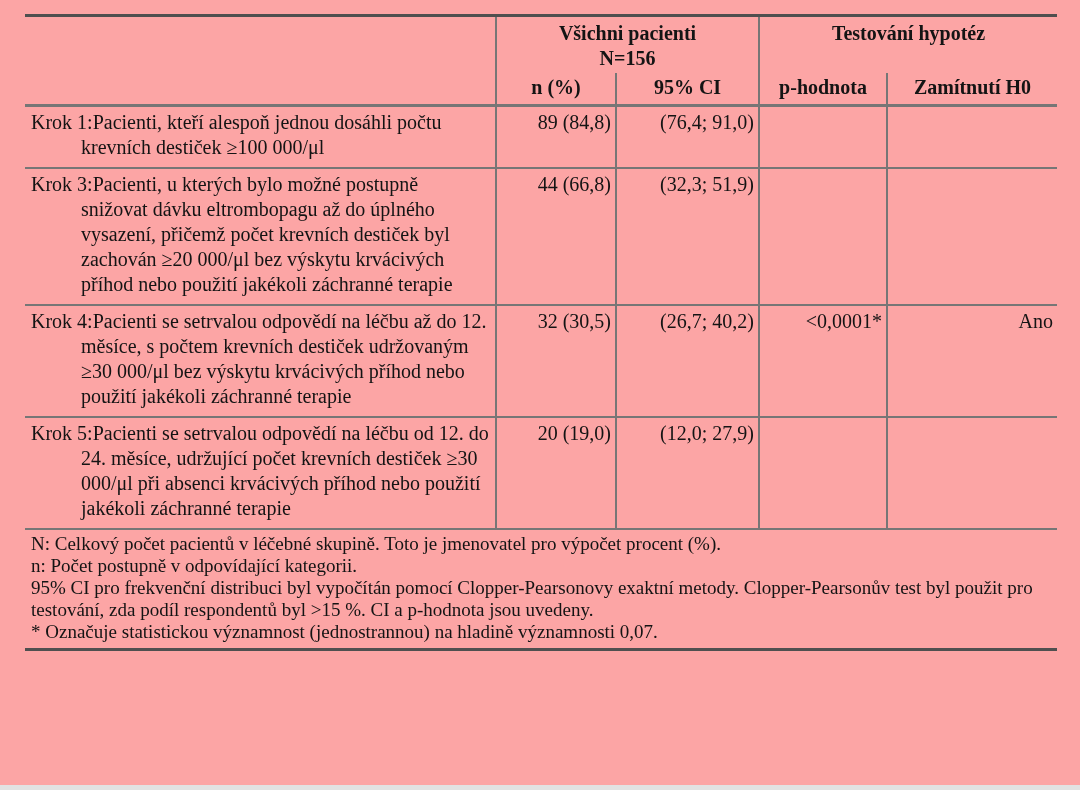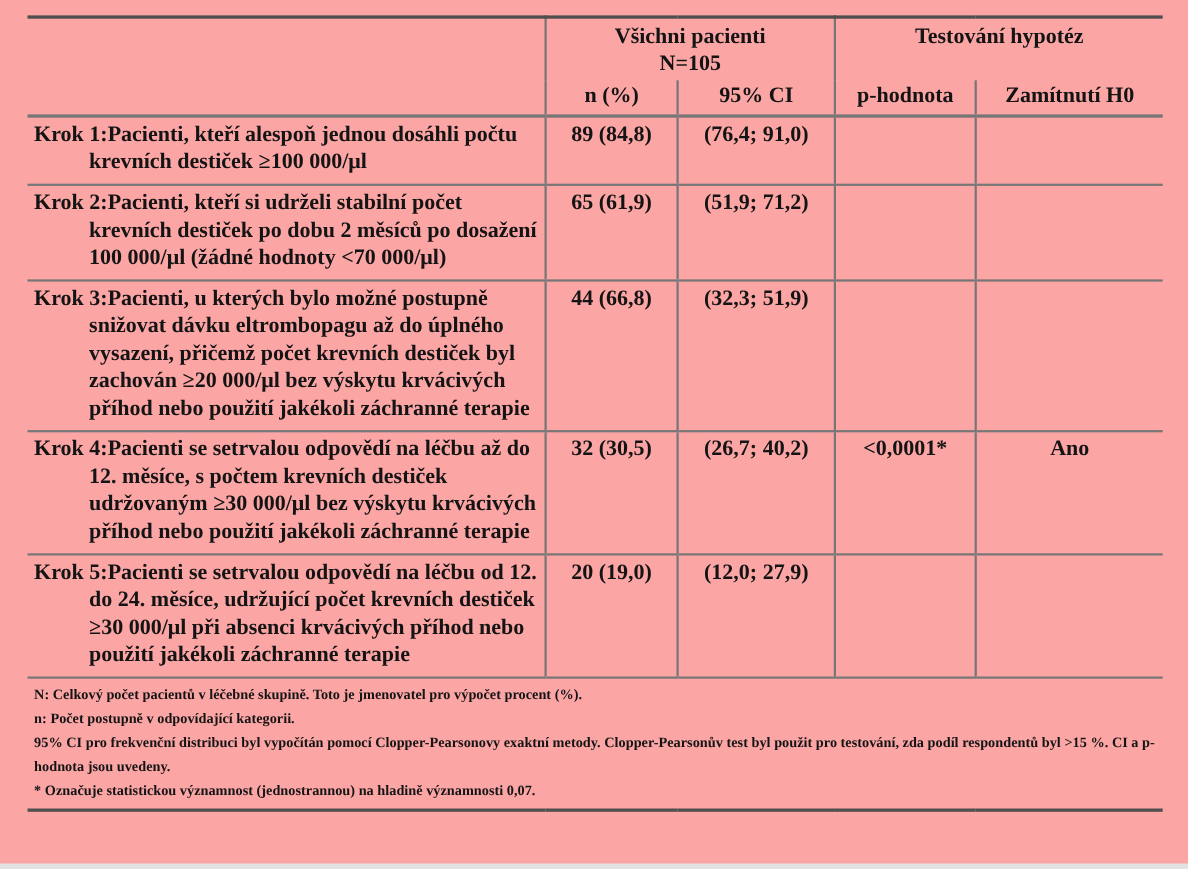--- a/index.html
+++ b/index.html
@@ -13,38 +13,38 @@
   }
   .doc { position: relative; width: 1080px; height: 790px; background: #fca5a5; }
 
   table.results {
     position: absolute; left: 25px; top: 14px; width: 1032px;
     border-collapse: collapse; table-layout: fixed;
     border-top: 3px solid #4f4f4f;
     border-bottom: 3px solid #4f4f4f;
     font-size: 20px; line-height: 25px;
   }
-  th, td { font-weight: bold; vertical-align: top; padding: 2px 4px; }
+  th, td { font-weight: normal; vertical-align: top; padding: 2px 4px; }
 
   
   .vl  { border-left: 2px solid #767676; }
 
   
   thead th { font-weight: bold; text-align: center; }
   tr.hdr1 th { padding-top: 4px; line-height: 25px; }
   tr.hdr2 th { border-bottom: 3px solid #767676; padding-bottom: 4px; }
 
   
   tbody td { border-bottom: 2.5px solid #767676; }
   td.desc { padding: 3px 6px 7px 56px; text-indent: -50px; }
-  td.val  { text-align: center; padding-top: 3px; }
+  td.val  { text-align: right; padding-top: 3px; }
 
   
   tfoot td { padding: 3px 6px 5px 6px; }
-  .footnote { font-size: 13px; line-height: 22px; text-indent: 0; }
+  .footnote { font-size: 19px; line-height: 22px; text-indent: 0; }
 
   .bottom-strip {
     position: absolute; left: 0; bottom: 0;
     width: 1080px; height: 5px;
     background: #e2e2e2;
   }
 </style>
 </head>
 <body>
 
@@ -57,47 +57,40 @@
       <col style="width:143px">
       <col style="width:128px">
       <col style="width:170px">
     </colgroup>
 
     <thead>
       <tr class="hdr1">
         <th></th>
         <th class="vl" colspan="2">
             <div>Všichni pacienti</div>
-            <div>N=105</div>
+            <div>N=156</div>
           </th>
         <th class="vl" colspan="2">
             <div>Testování hypotéz</div>
           </th>
       </tr>
       <tr class="hdr2">
         <th></th>
         <th class="vl">n (%)</th>
         <th class="vl">95% CI</th>
         <th class="vl">p-hodnota</th>
         <th class="vl">Zamítnutí H0</th>
       </tr>
     </thead>
 
     <tbody>
       <tr>
         <td class="desc"><span>Krok 1:</span><span>Pacienti, kteří alespoň jednou dosáhli počtu krevních destiček ≥100 000/μl</span></td>
         <td class="vl val">89 (84,8)</td>
         <td class="vl val">(76,4; 91,0)</td>
-        <td class="vl val"></td>
-        <td class="vl val"></td>
-      </tr>
-      <tr>
-        <td class="desc"><span>Krok 2:</span><span>Pacienti, kteří si udrželi stabilní počet krevních destiček po dobu 2 měsíců po dosažení 100 000/μl (žádné hodnoty &lt;70 000/μl)</span></td>
-        <td class="vl val">65 (61,9)</td>
-        <td class="vl val">(51,9; 71,2)</td>
         <td class="vl val"></td>
         <td class="vl val"></td>
       </tr>
       <tr>
         <td class="desc"><span>Krok 3:</span><span>Pacienti, u kterých bylo možné postupně snižovat dávku eltrombopagu až do úplného vysazení, přičemž počet krevních destiček byl zachován ≥20 000/μl bez výskytu krvácivých příhod nebo použití jakékoli záchranné terapie</span></td>
         <td class="vl val">44 (66,8)</td>
         <td class="vl val">(32,3; 51,9)</td>
         <td class="vl val"></td>
         <td class="vl val"></td>
       </tr>

